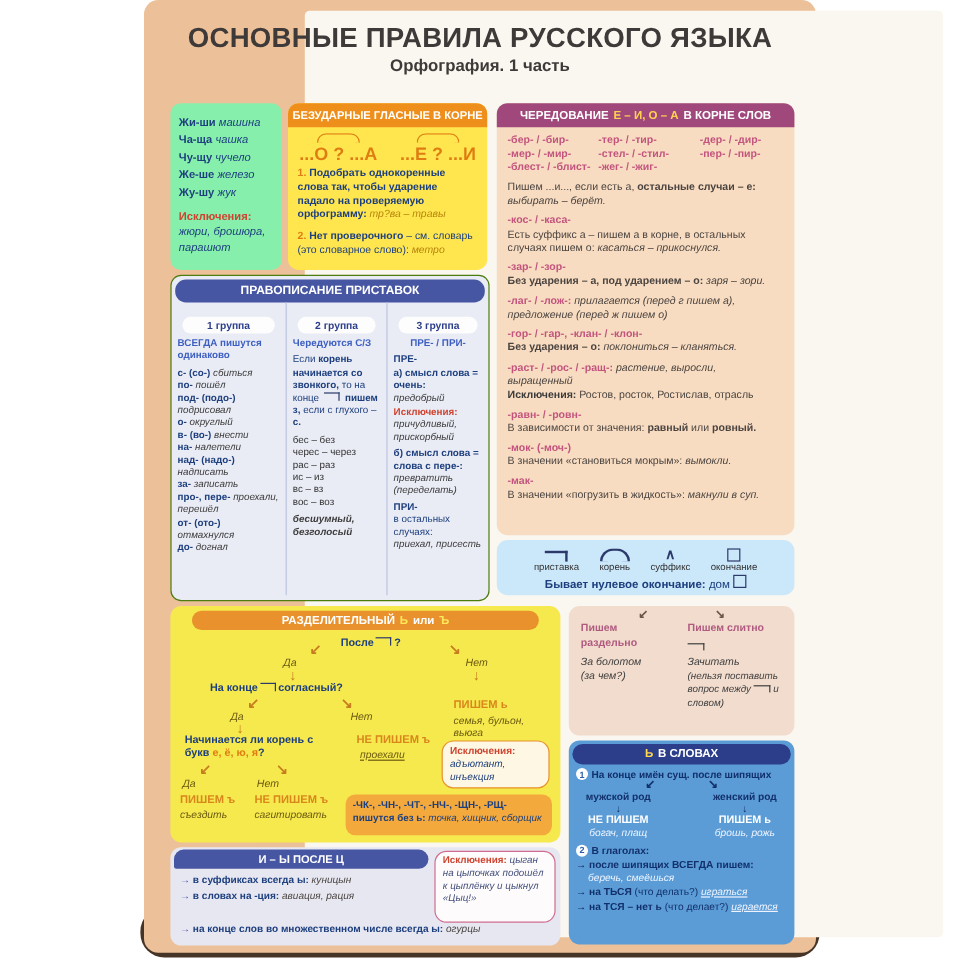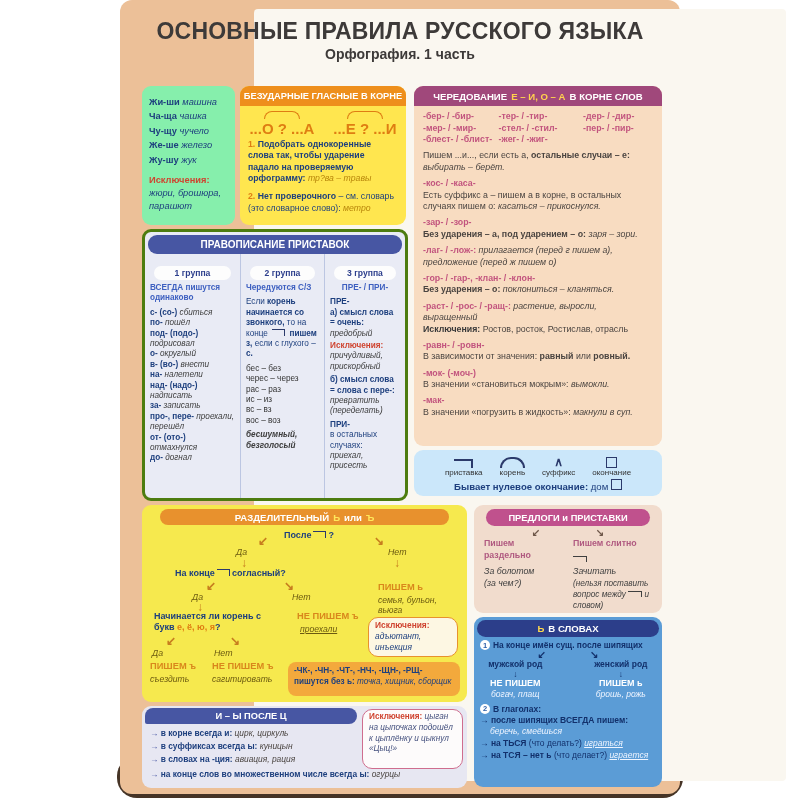--- a/index.html
+++ b/index.html
@@ -30,21 +30,21 @@
   .unstr .body{padding:2px 8px;line-height:1.3;}
   
   .alt{left:414px;top:86px;width:248px;height:360px;background:#f8dcc1;font-size:8.8px;}
   .alt .hdr{height:20px;background:#a0487b;font-size:9.6px;gap:4px;}
   .alt .hl{color:#ffd34d;}
   .alt .body{padding:5px 9px;line-height:1.32;}
   .al-pairs{display:grid;grid-template-columns:1fr 1.12fr .95fr;column-gap:2px;}
   .al{margin-top:0;}
   .mt{margin-top:4.5px;}
   
-  .pref{left:142px;top:229px;width:266px;height:272px;background:#e9ebf5;border:3px solid #4d7c0f;}
+  .pref{left:142px;top:229px;width:266px;height:272px;background:#e9ebf5;border:1px solid #4d7c0f;}
   .pref .hdr{height:19px;background:#4756a3;font-size:10px;border-radius:9px;margin:3px 3px 0;}
   .pgrid{display:grid;grid-template-columns:95px 84px 1fr;height:244px;}
   .pcol{padding:12px 5px;font-size:8.2px;line-height:1.27;}
   .pcol + .pcol{border-left:1px solid #bcc6e2;}
   .pill{background:#fdfdfd;border-radius:8px;color:#2c3e8c;font-weight:bold;font-size:8.6px;
         text-align:center;padding:1.5px 0;margin:0 4px 3px;}
   .psub{color:#3d5fc0;font-weight:bold;margin-bottom:4px;min-height:10px;}
   .pit{color:#1d3f7e;}
   .pex{color:#3d3d3d;font-style:italic;}
   
@@ -356,21 +356,20 @@
       <div class="i navy">адъютант,</div>
       <div class="i navy">инъекция</div>
     </div>
     <div class="sep-pill">
       <div class="b">-ЧК-, -ЧН-, -ЧТ-, -НЧ-, -ЩН-, -РЩ-</div>
       <div><span class="b">пишутся без ь:</span> <span class="i">точка, хищник, сборщик</span></div>
     </div>
   </div>
 
   <div class="sec prep">
-    <div class="hdr">ПРЕДЛОГИ и ПРИСТАВКИ</div>
     <div class="prep-arrows">
         <span>↙</span>
         <span>↘</span>
       </div>
     <div class="prep-cols">
       <div class="prep-col">
         <div class="prep-lab">Пишем раздельно</div>
         <div class="prep-ex">За болотом</div>
         <div class="prep-ex">(за чем?)</div>
       </div>
@@ -434,21 +433,20 @@
       <span class="arw">→</span>
       <span class="b">на ТСЯ – нет ь</span>
       <span>(что делает?)</span>
       <span class="ss-ex" style="text-decoration:underline;">играется</span>
     </div>
   </div>
 
   <div class="sec iy">
     <div class="hdr">И – Ы ПОСЛЕ Ц</div>
     <div class="iy-bullets">
-      <div><span class="arw">→</span> <span class="b navy">в корне всегда и:</span> <span class="i dk">цирк, циркуль</span></div>
       <div><span class="arw">→</span> <span class="b navy">в суффиксах всегда ы:</span> <span class="i dk">куницын</span></div>
       <div><span class="arw">→</span> <span class="b navy">в словах на -ция:</span> <span class="i dk">авиация, рация</span></div>
     </div>
     <div class="iy-b4"><span class="arw">→</span> <span class="b navy">на конце слов во множественном числе всегда ы:</span> <span class="i dk">огурцы</span></div>
     <div class="iy-exc">
       <span class="b red">Исключения:</span>
       <span class="i" style="color:#44507e;">цыган на цыпочках подошёл к цыплёнку и цыкнул «Цыц!»</span>
     </div>
   </div>
 </div>

